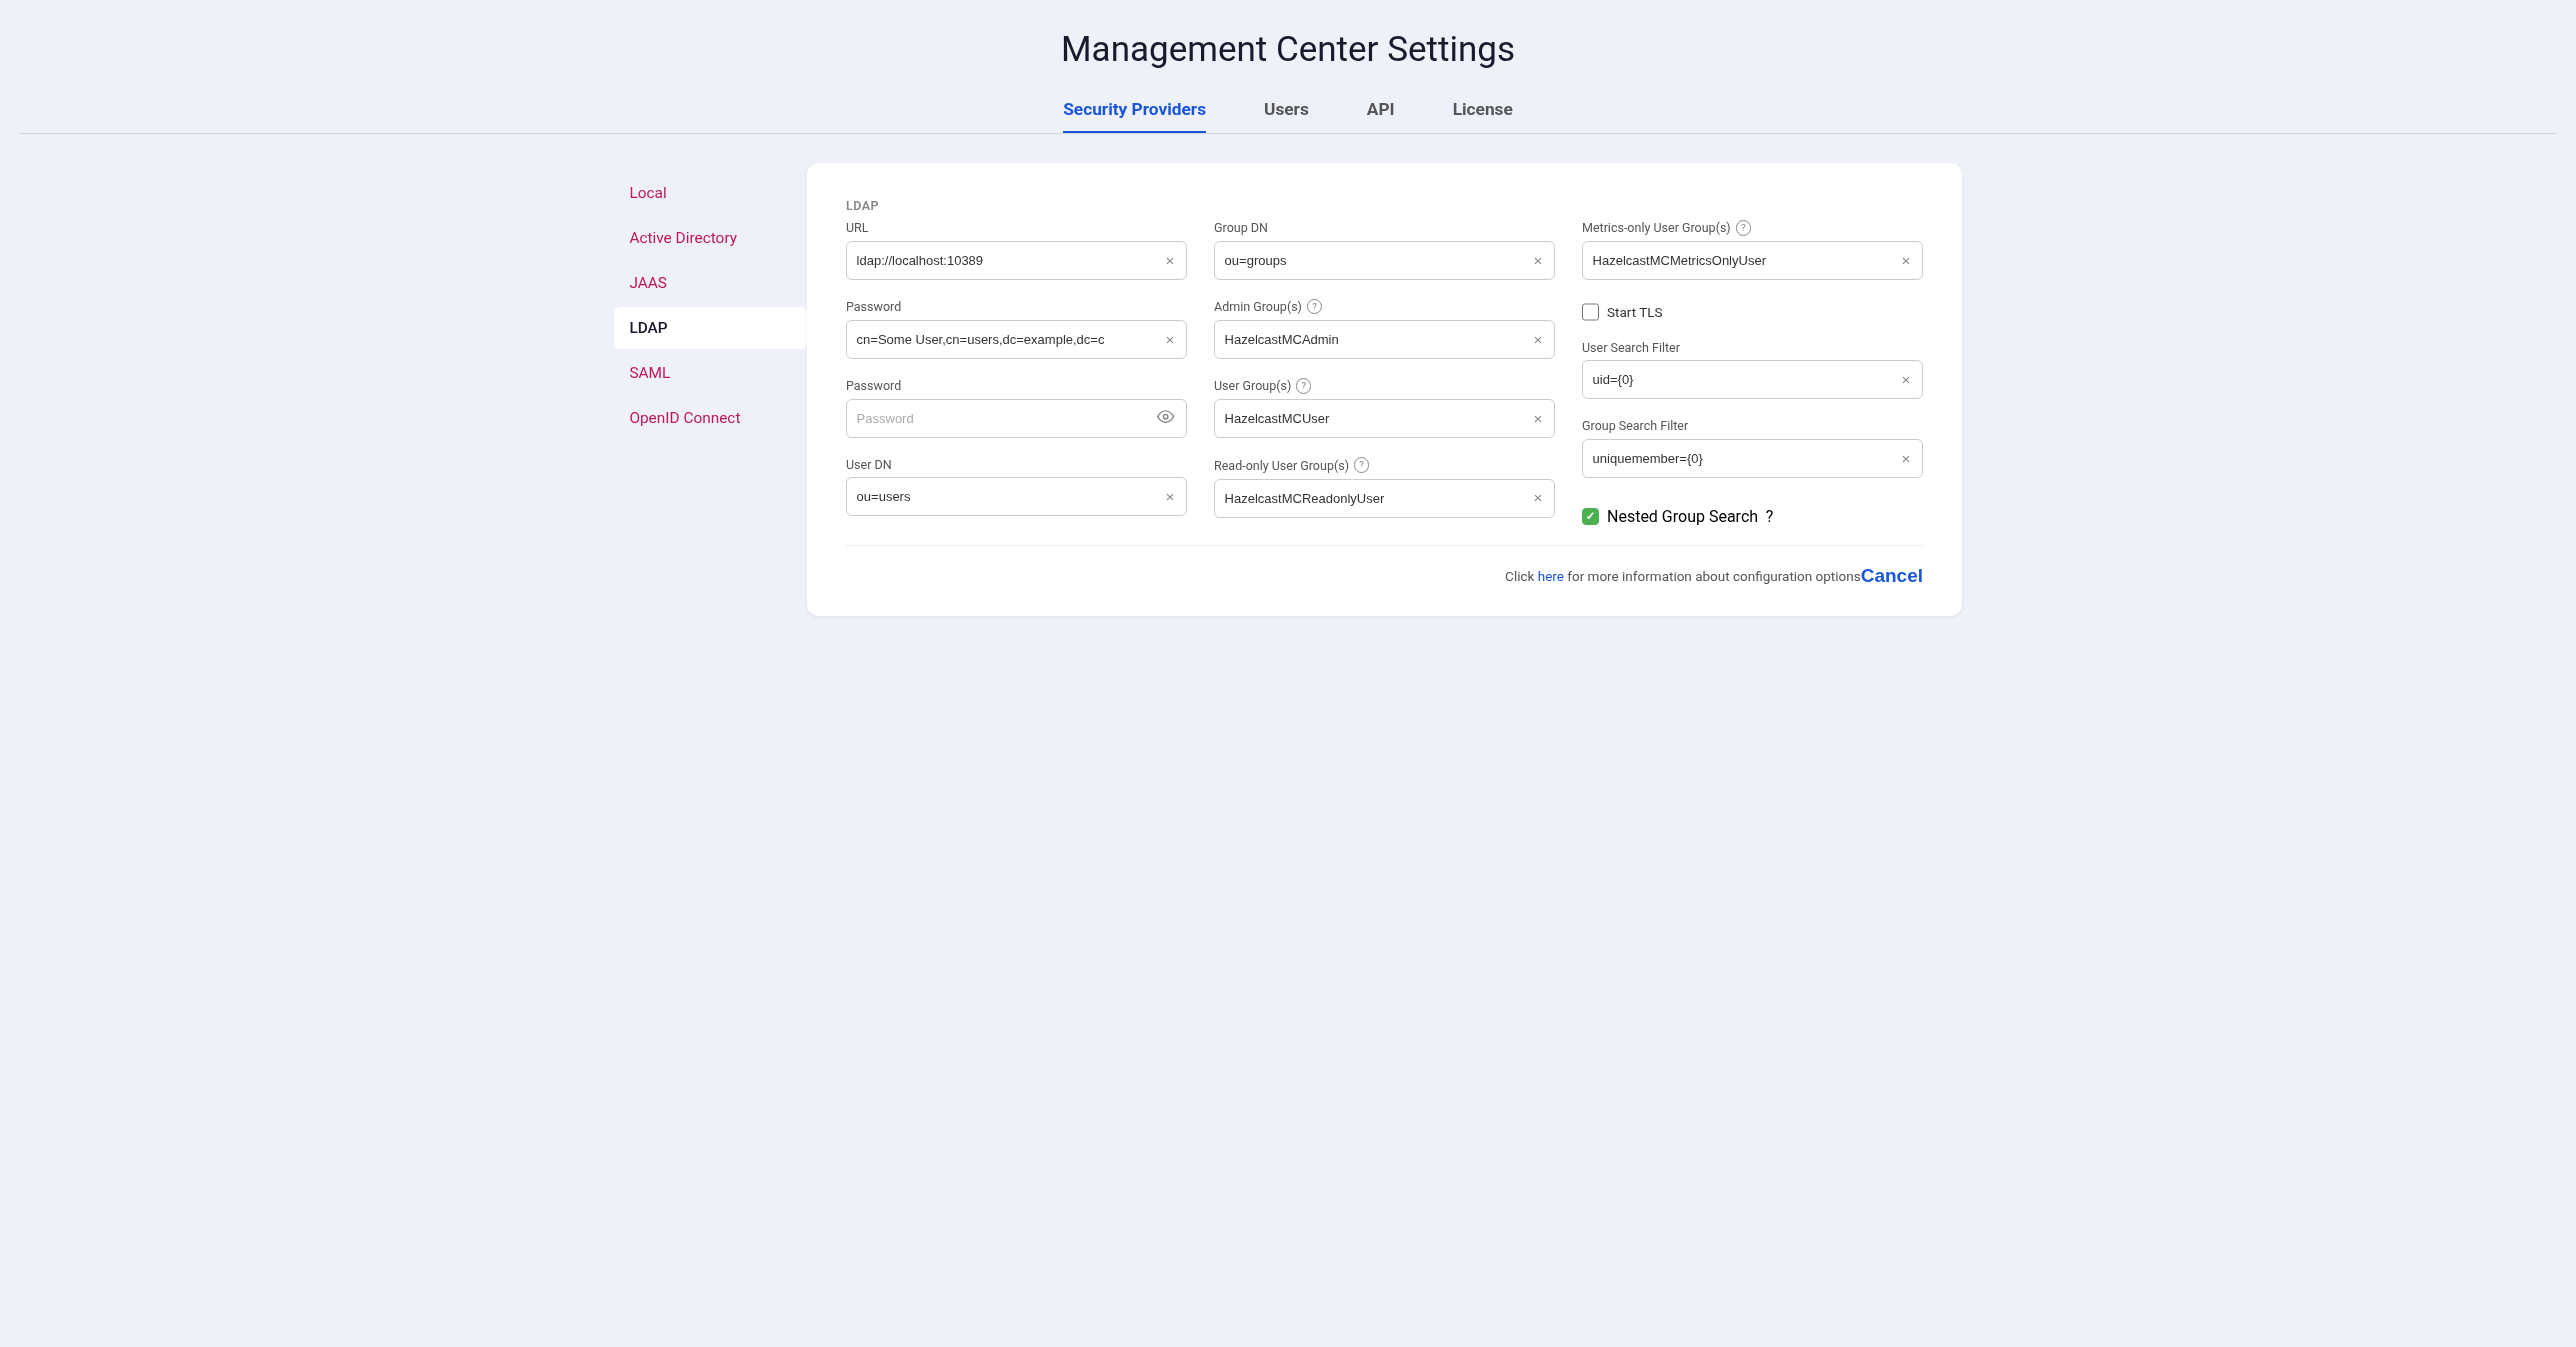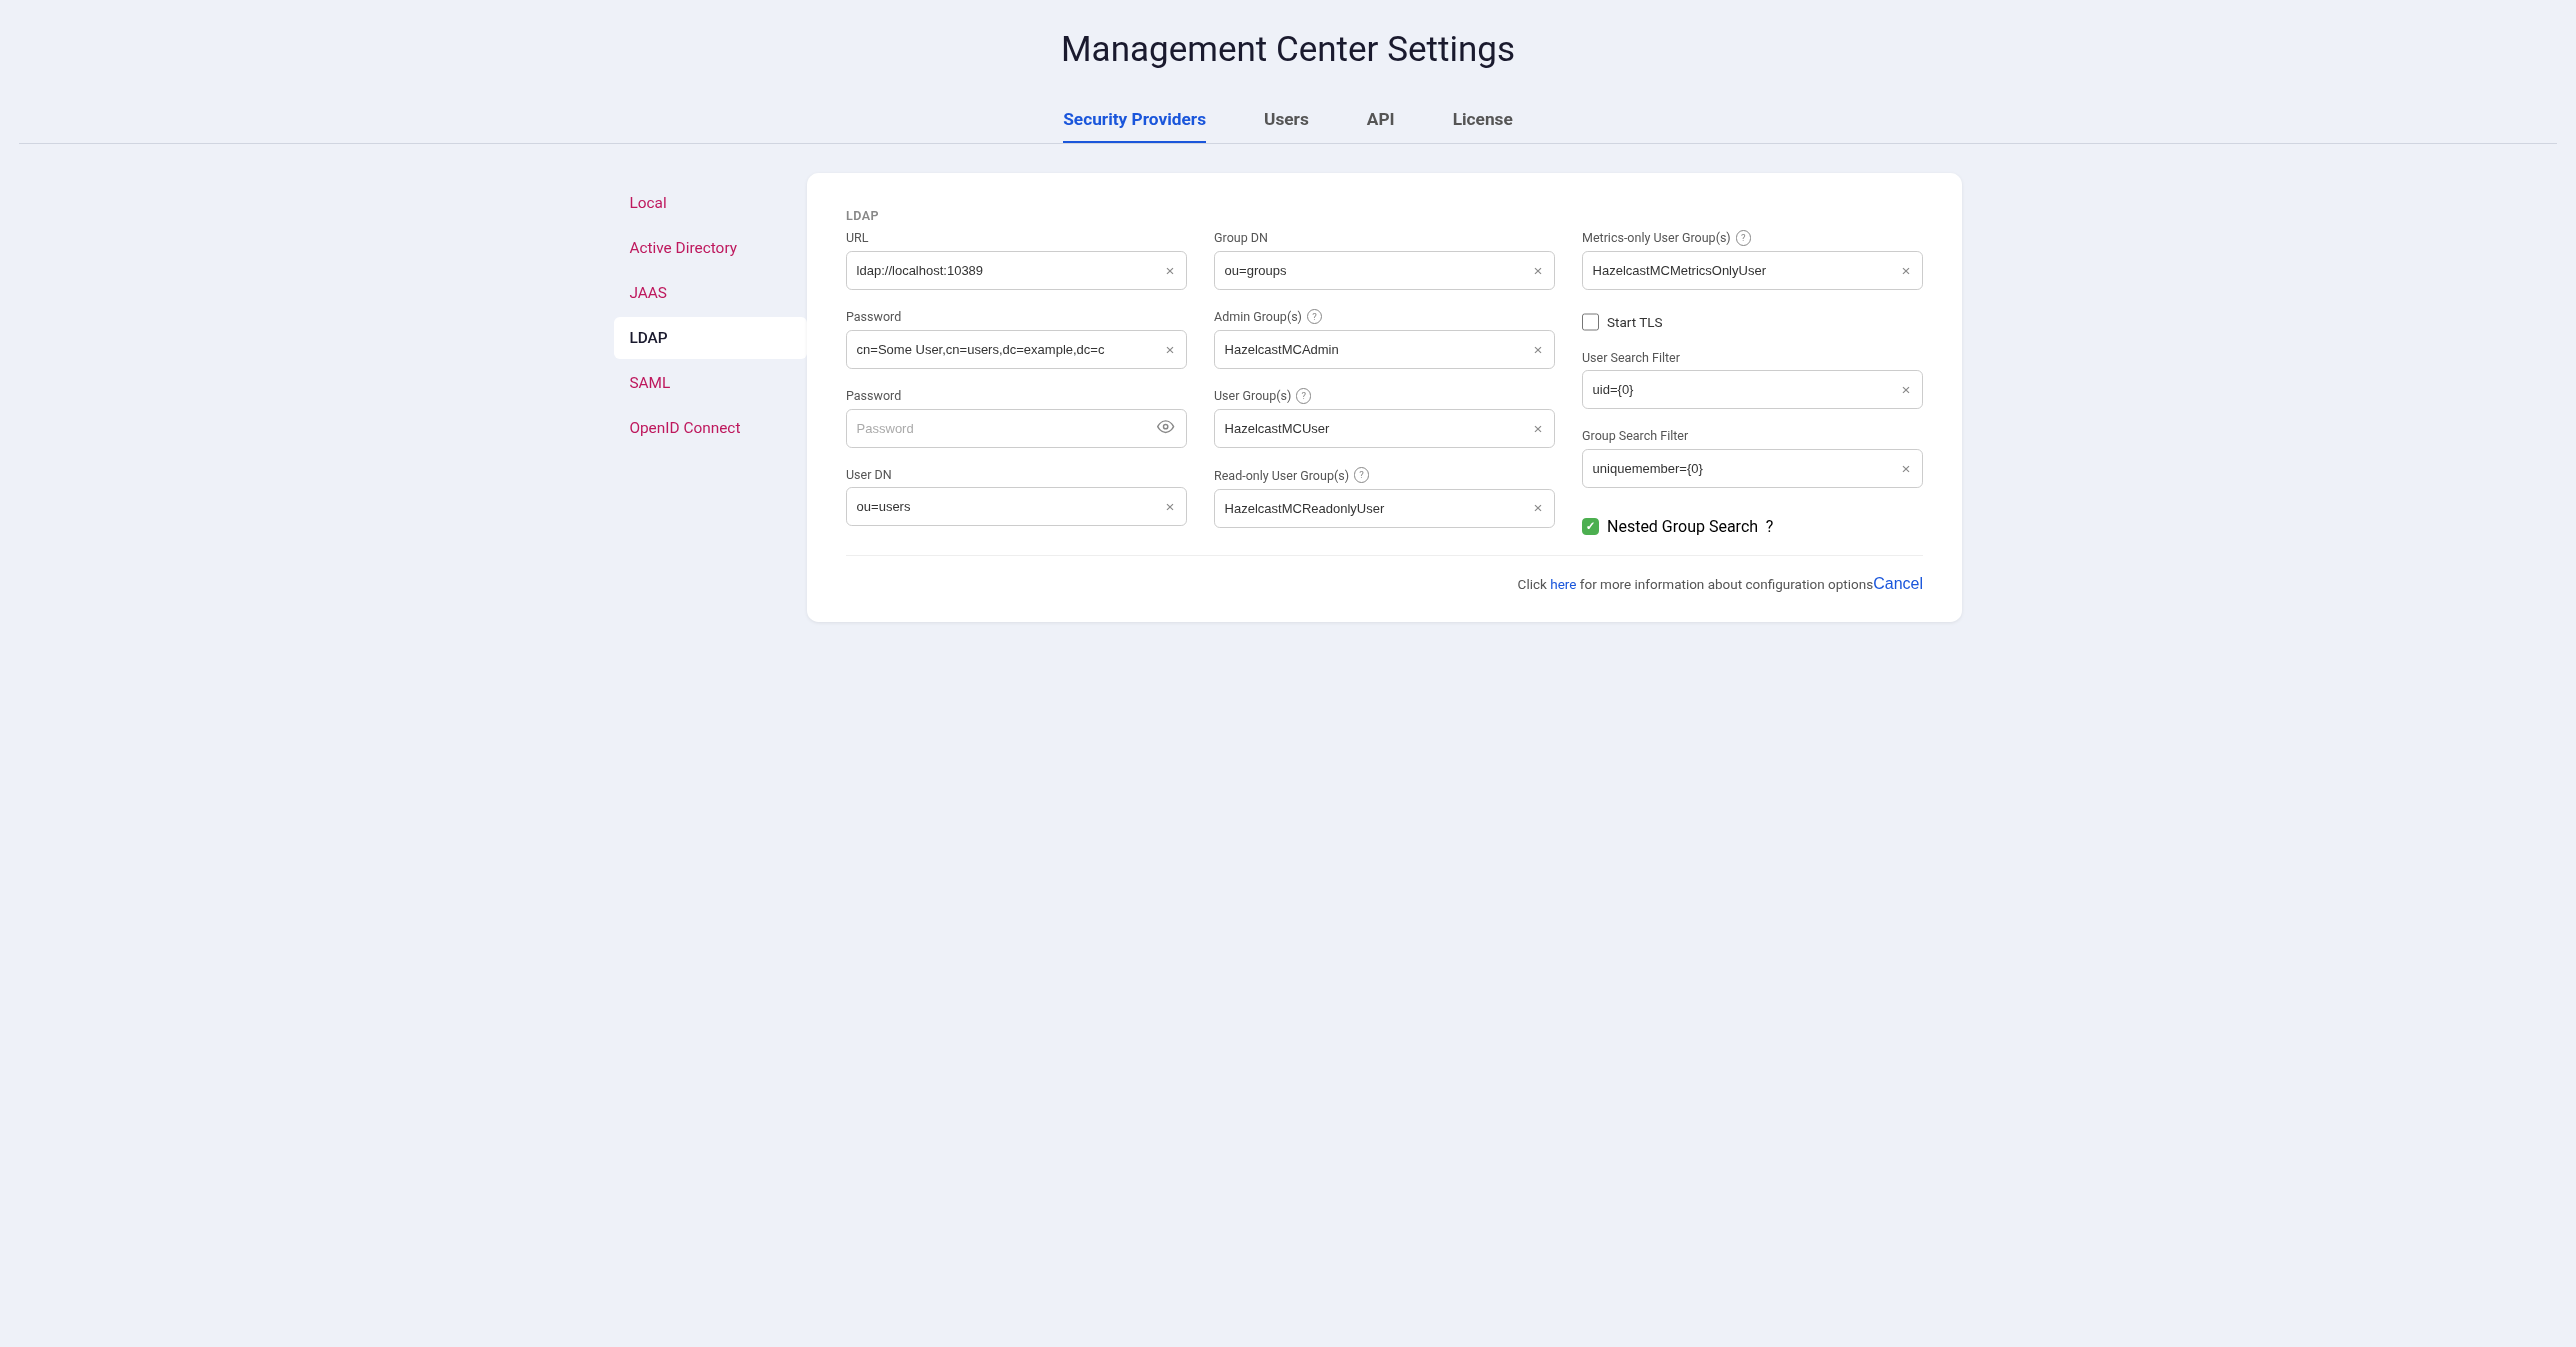--- a/index.html
+++ b/index.html
@@ -7,21 +7,21 @@
       background: #eef1f8;
       font-family: -apple-system, BlinkMacSystemFont, 'Segoe UI', Roboto, sans-serif;
       min-height: 100vh;
       padding: 29px 19px;
     }
     .page-title {
       text-align: center;
       font-size: 35px;
       font-weight: 400;
       color: #1a1a2e;
-      margin-bottom: 39px;
+      margin-bottom: 29px;
     }
     .tabs-bar {
       display: flex;
       justify-content: center;
       gap: 58px;
       border-bottom: 1px solid #d0d5e0;
       margin-bottom: 29px;
       padding-bottom: 0;
     }
     .tab {
@@ -197,26 +197,26 @@
     }
     .footer-text {
       font-size: 13.5px;
       color: #555;
     }
     .footer-text a {
       color: #1a56db;
       text-decoration: none;
     }
     .cancel-btn {
-      font-size: 16px;
+      font-size: 19px;
       color: #1a56db;
       background: none;
       border: none;
       cursor: pointer;
-      font-weight: 400;
+      font-weight: 700;
     }
     .nested-group-row {
       display: flex;
       align-items: center;
       gap: 7.7px;
       margin-top: 9.6px;
     }
   </style>
 </head>
 <body>

